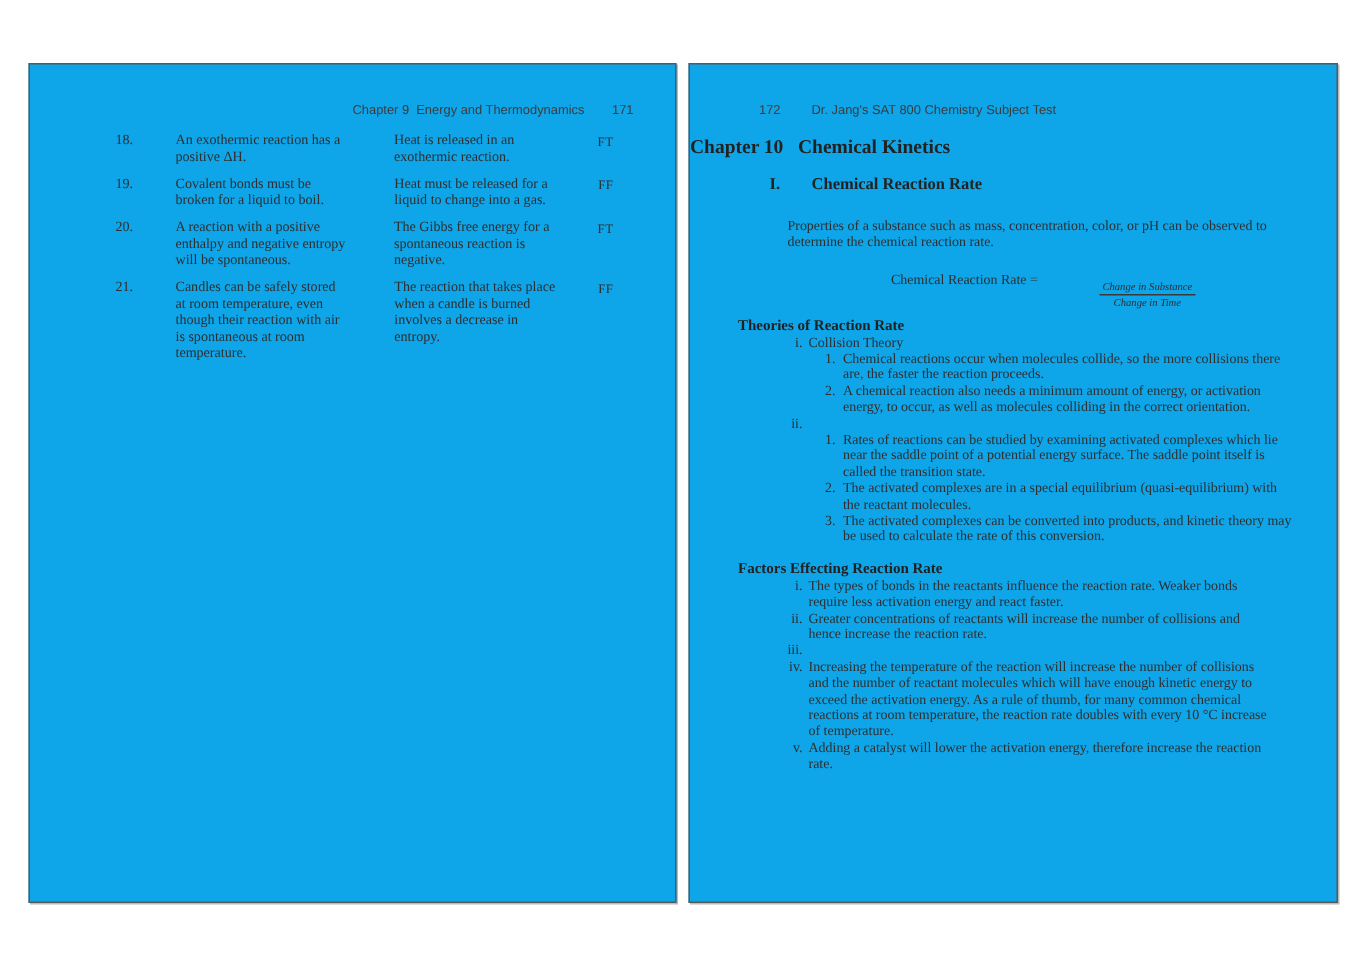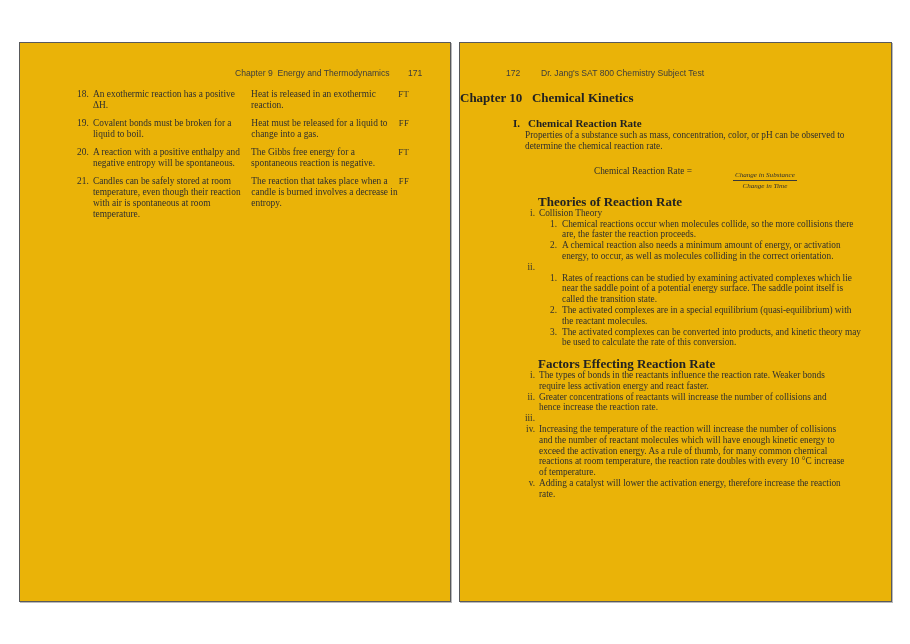--- a/index.html
+++ b/index.html
@@ -1,59 +1,59 @@
 <!DOCTYPE html>
 <html><head>
 <meta charset="utf-8">
 <style>
   * { margin:0; padding:0; box-sizing:border-box; }
   html,body { width:910px; height:644px; background:#ffffff; overflow:hidden;
               font-family:"Liberation Serif","DejaVu Serif",serif; color:#2f2f2f; }
   .canvas { position:relative; width:910px; height:644px; background:#ffffff; }
 
-  .page { position:absolute; top:42px; height:560px; background:#eab308;
+  .page { position:absolute; top:42px; height:560px; background:#0ea5e9;
           border:1px solid #58595b; box-shadow:1px 1px 0 #b9b9b9; }
   .page-left  { left:19px;  width:432px; }
   .page-right { left:459px; width:433px; }
 
   
   .run-head { position:absolute; top:25px; left:0; width:100%; height:12px;
               font-family:"Liberation Sans","DejaVu Sans",sans-serif;
               font-size:8.6px; color:#3c3c3c; white-space:pre; }
   .lp-head-title { position:absolute; left:215px; top:0; }
   .lp-head-num   { position:absolute; left:388px; top:0; }
   .rp-head-num   { position:absolute; left:46px;  top:0;text-align:right; }
   .rp-head-title { position:absolute; left:81px;  top:0; }
 
   
   .tf-rows { position:absolute; left:0; top:46px; width:100%; }
   .tf-row  { display:flex; align-items:flex-start; padding-left:57px;
-             margin-bottom:7px; font-size:9.4px; line-height:11px; }
+             margin-bottom:7px; font-size:9.4px; line-height:11px;gap:24px; }
   .tf-num  { flex:0 0 16px; text-align:left; }
   .tf-s1   { width:156px; margin-left:0px; }
   .tf-s2   { width:152px; margin-left:7px; }
   .tf-ans  { margin-left:auto; margin-right:41px; font-size:8.6px; letter-spacing:0.3px; }
 
   
   .rp-content { position:absolute; left:0; top:0; width:100%; }
   .chapter-title { margin-top:47px; text-align:left; font-weight:bold;
                    font-size:13px; line-height:16px; white-space:pre; color:#222; }
   .section-head { display:flex; margin-top:11px; padding-left:53px;
                   font-weight:bold; font-size:11px; line-height:13px; color:#222; }
-  .section-head .sec-title { margin-left:8px; }
-  .intro { margin-top:0; margin-left:65px; width:350px;
+  .section-head .sec-title { margin-left:21px; }
+  .intro { margin-top:16px; margin-left:65px; width:350px;
            font-size:9.3px; line-height:11px; }
   .formula { display:flex; align-items:center; margin-top:1px; margin-left:134px;
              font-size:9.3px; line-height:11px;gap:37px; }
   .frac { display:inline-flex; flex-direction:column; align-items:center;
           margin-left:4px; font-style:italic; font-size:7.1px; line-height:8.5px;margin-top:18px; }
   .frac-num { border-bottom:1px solid #3a3a3a; padding:0 2px 0.5px; }
   .frac-den { padding-top:0.5px; }
 
-  .subhead { margin-left:78px; font-weight:bold; font-size:13px;
+  .subhead { margin-left:32px; font-weight:bold; font-size:10px;
              line-height:10.8px; color:#222; }
   .subhead.first { margin-top:7px; }
   .subhead.second { margin-top:11px; }
 
   .li { display:flex; font-size:9.3px; line-height:10.8px; }
   .lvl1 .mk { flex:0 0 75px; text-align:right; }
   .lvl1 .tx { margin-left:4px; width:306px; }
   .lvl2 .mk { flex:0 0 97px; text-align:right; }
   .lvl2 .tx { margin-left:5px; width:300px; }
 </style>

